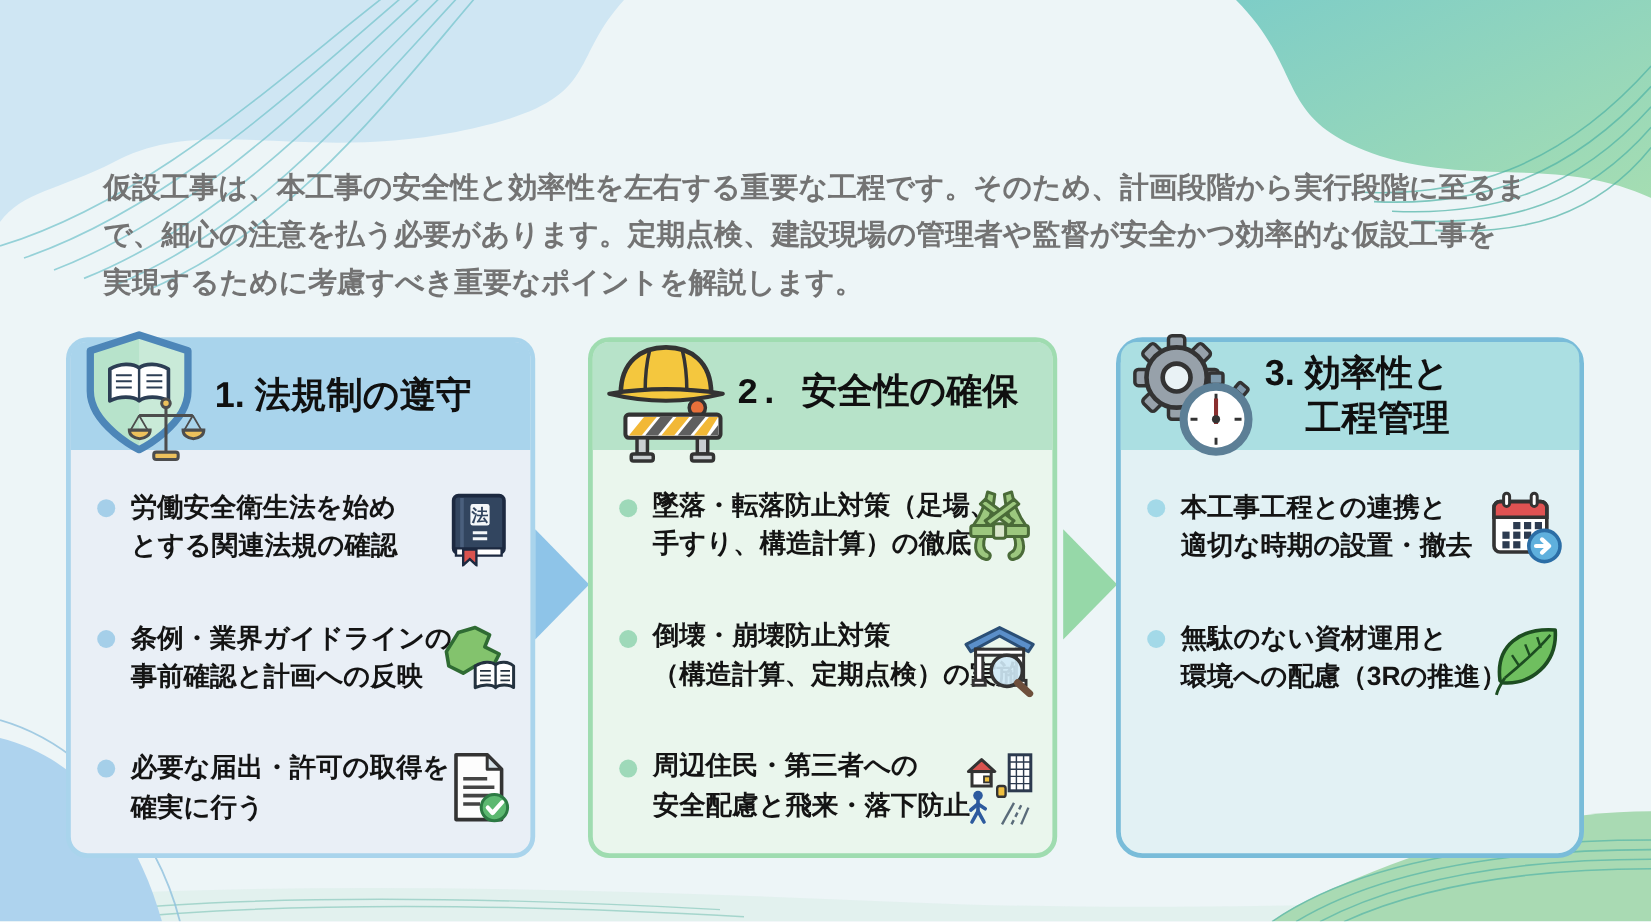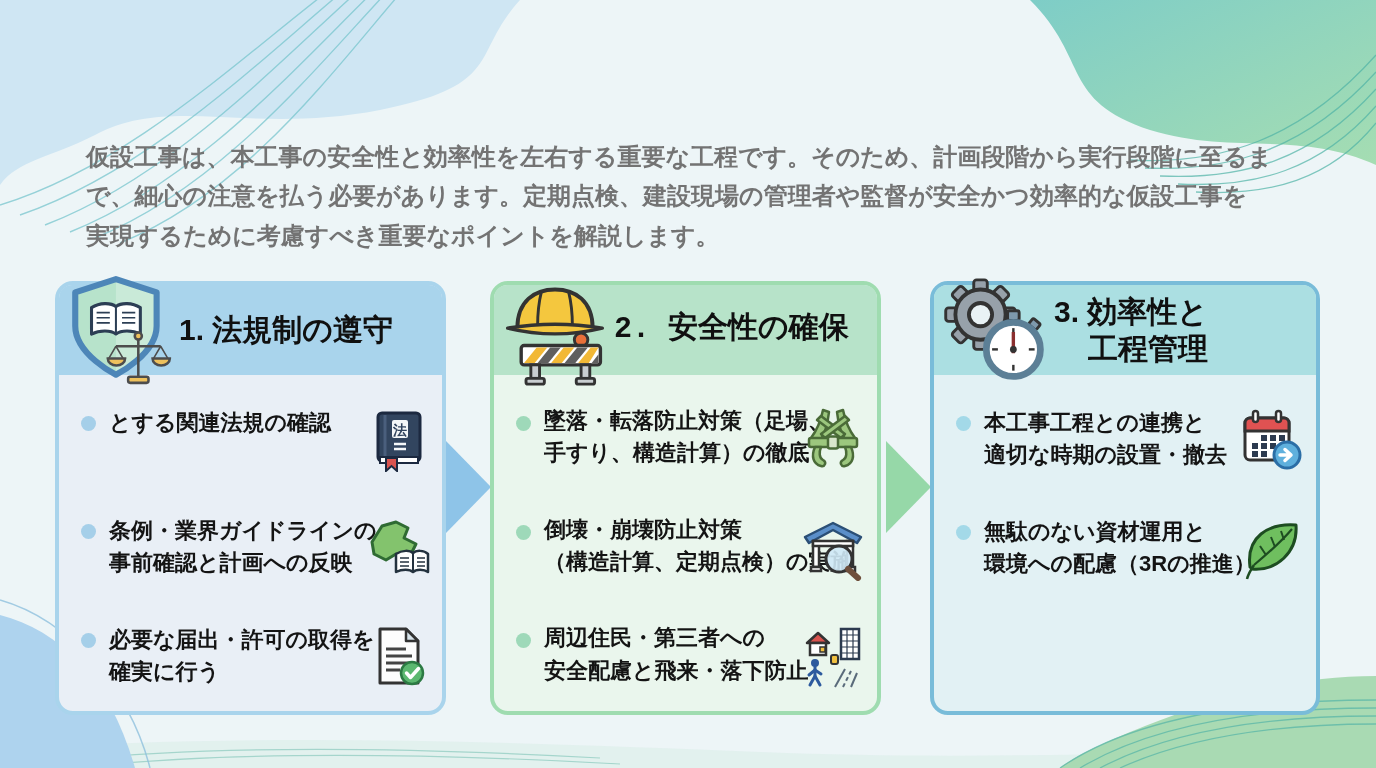--- a/index.html
+++ b/index.html
@@ -19,21 +19,21 @@
   
   .intro{position:absolute; top:137px; left:86px; width:1220px; z-index:2;
          font-size:24px; font-weight:700; line-height:1.64; color:#737373;}
   .intro-line{white-space:nowrap;}
 
   
   .card{position:absolute; top:281px; height:434px; box-sizing:border-box;
         border:4px solid #ccc; border-radius:18px; z-index:2;}
   .card1{left:55px;  width:391px;}
   .card2{left:490px; width:391px;}
-  .card3{left:930px; width:390px;}
+  .card3{left:930px; width:390px;border-radius:22px;}
 
   .card-header{position:relative; height:90px; border-radius:13px 13px 0 0;
                display:flex; align-items:center;}
   .header-icon{position:absolute; left:4px; top:-12px; width:114px; height:118px;}
   .header-icon svg{width:100%; height:100%; display:block;}
   .card-title{margin:0 0 0 120px; font-size:30px; font-weight:800; line-height:1.25; color:#101010;}
   .t-line{display:block; white-space:nowrap;}
   .card-title .t-line:nth-child(2){padding-left:34px;}
 
   .card-body{padding:32px 14px 0 22px; display:flex; flex-direction:column; gap:44px;}
@@ -135,20 +135,21 @@
       <h2 class="card-title">
         <span class="t-line">1. 法規制の遵守</span>
         <span class="t-line"></span>
       </h2>
     </div>
     <div class="card-body">
 
       <div class="bullet">
         <span class="dot" style="background: rgb(165, 207, 233);"></span>
         <p class="bullet-text">
+          <span class="b-line">労働安全衛生法を始め</span>
           <span class="b-line">とする関連法規の確認</span>
         </p>
         <span class="bullet-icon">
           <svg viewBox="0 0 64 64">
             <rect x="12" y="5" width="42" height="48" rx="4" fill="#32455f" stroke="#1c2940" stroke-width="3"></rect>
             <line x1="19" y1="7" x2="19" y2="51" stroke="#4a5f7d" stroke-width="3"></line>
             <path d="M14 49 h38 v6 h-38 Z" fill="#fff" stroke="#1c2940" stroke-width="2"></path>
             <path d="M20 50 h11 v13 l-5.5 -5 l-5.5 5 Z" fill="#d9534f" stroke="#1c2940" stroke-width="2"></path>
             <rect x="26" y="12" width="16" height="18" rx="2" fill="#f4f7f9"></rect>
             <text x="34" y="26.5" text-anchor="middle" font-size="14" font-weight="bold" fill="#32455f">法</text>

